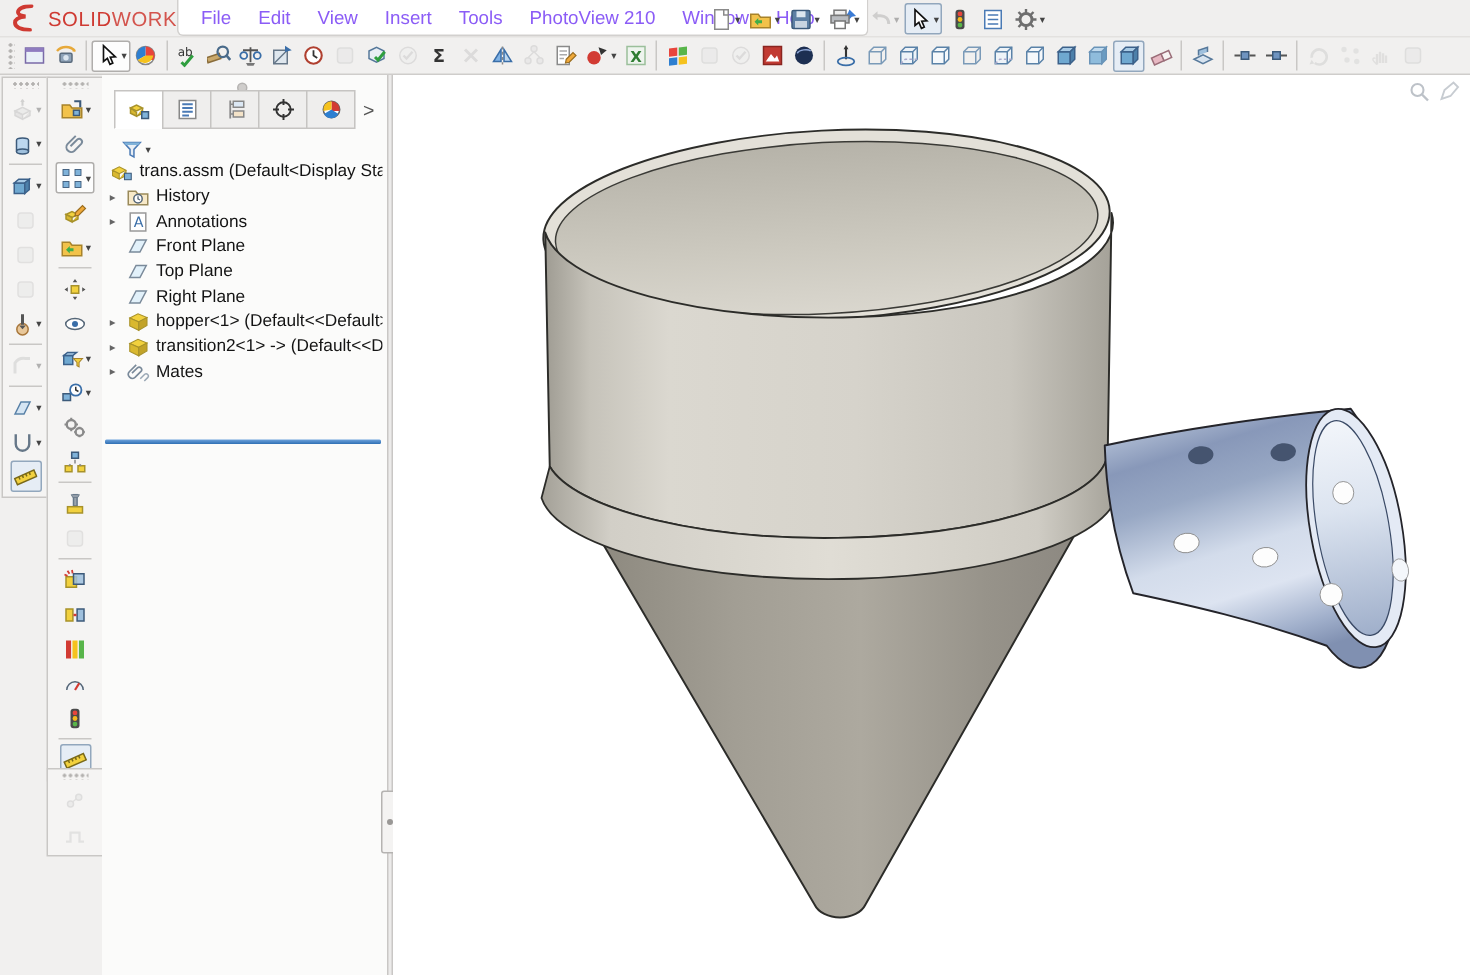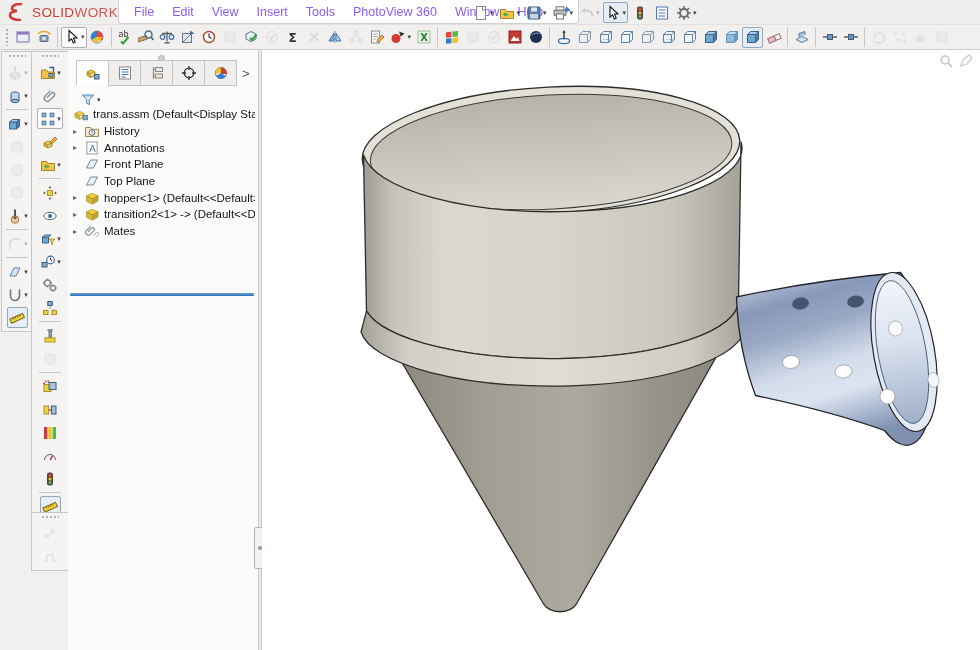--- a/index.html
+++ b/index.html
@@ -72,21 +72,21 @@
 <body>
 
 <div class="menubar">
   <div class="logo">
     <svg width="22" height="18" viewBox="0 0 22 18">
       <path d="M14 1C8 1 5 3 5 5.2 5 7 7 7.6 10 8 6 8.4 3 9.6 3 12.2 3 15 7 17 13 17" fill="none" stroke="#cf3a32" stroke-width="2.6" stroke-linecap="round"></path>
     </svg>
     <span class="brand"><span class="bb">SOLID</span><span class="bl">WORKS</span></span>
   </div>
   <div class="menucard">
-    <span id="menus"><span class="menu-item">File</span><span class="menu-item">Edit</span><span class="menu-item">View</span><span class="menu-item">Insert</span><span class="menu-item">Tools</span><span class="menu-item">PhotoView 360</span><span class="menu-item">Window</span><span class="menu-item">Help</span></span>
+    <span id="menus"><span class="menu-item">File</span><span class="menu-item">Edit</span><span class="menu-item">View</span><span class="menu-item">Insert</span><span class="menu-item">Tools</span><span class="menu-item">PhotoView 210</span><span class="menu-item">Window</span><span class="menu-item">Help</span></span>
     <span class="pin">
       <svg width="14" height="14" viewBox="0 0 16 16">
           <path d="M9.5 1.5l5 5-3.2.6-2 2L7.6 7.4l-4.3 5.9-1.1-1.1 5.9-4.3-1.7-1.7 2-2z" fill="#3a7bd5"></path>
         </svg>
     </span>
   </div>
   <div class="qa" id="quick-access">
       <div class="tbtn">
         <span class="icn">
           <svg viewBox="0 0 16 16" width="16" height="16">
@@ -1016,20 +1016,29 @@
         <span>Front Plane</span>
       </div>
       <div class="trow">
         <span class="arrow"></span>
         <span class="ticn">
           <svg viewBox="0 0 16 16" width="16" height="16">
             <path d="M2.5 12l4.2-8h6.8l-4.2 8z" fill="#dff0fa" fill-opacity=".9" stroke="#7a8a9a"></path>
           </svg>
         </span>
         <span>Top Plane</span>
+      </div>
+      <div class="trow">
+        <span class="arrow"></span>
+        <span class="ticn">
+          <svg viewBox="0 0 16 16" width="16" height="16">
+            <path d="M2.5 12l4.2-8h6.8l-4.2 8z" fill="#dff0fa" fill-opacity=".9" stroke="#7a8a9a"></path>
+          </svg>
+        </span>
+        <span>Right Plane</span>
       </div>
       <div class="trow">
         <span class="arrow">▸</span>
         <span class="ticn">
           <svg viewBox="0 0 16 16" width="16" height="16">
             <path d="M2.5 6l5.5-2.8L14 5.7 8.5 8.6z" fill="#f2d13e" stroke="#a8922a" stroke-width=".7"></path>
             <path d="M2.5 6v5.3l6 2.9V8.6z" fill="#d9b82f" stroke="#a8922a" stroke-width=".7"></path>
             <path d="M14 5.7v5.2l-5.5 3.3V8.6z" fill="#c2a329" stroke="#a8922a" stroke-width=".7"></path>
           </svg>
         </span>

